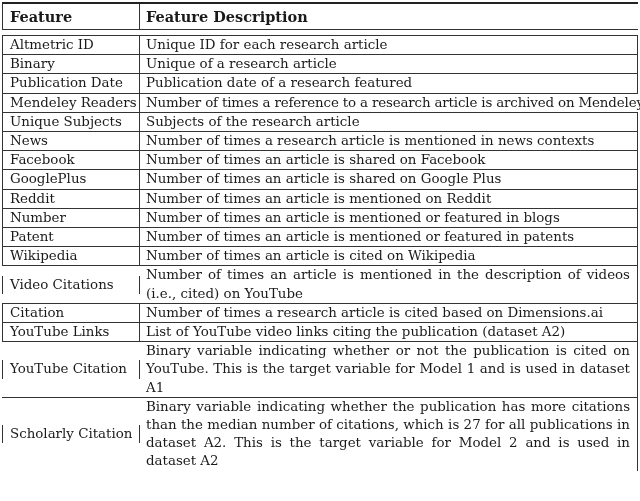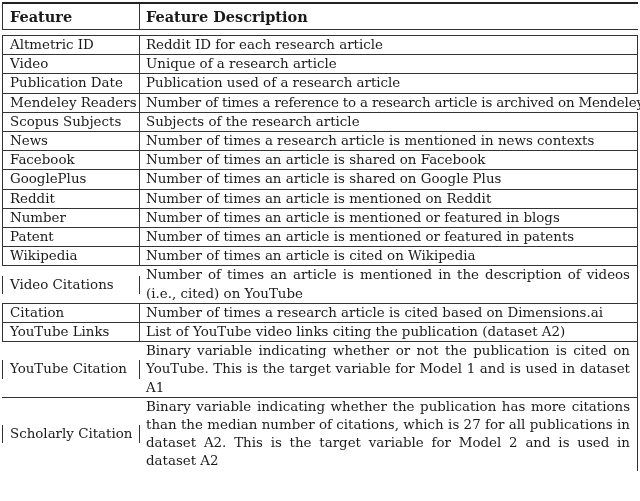--- a/index.html
+++ b/index.html
@@ -26,36 +26,36 @@
 <div class="tbl">
   <div class="rule-top"></div>
   <div class="row hdr">
     <div class="cell-f">Feature</div>
     <div class="cell-d">Feature Description</div>
   </div>
   <div class="gap"></div>
 
   <div class="row body-row">
       <div class="cell-f">Altmetric ID</div>
-      <div class="cell-d">Reddit ID for each research article</div>
+      <div class="cell-d">Unique ID for each research article</div>
     </div>
   <div class="row body-row">
-      <div class="cell-f">Video</div>
+      <div class="cell-f">Binary</div>
       <div class="cell-d">Unique of a research article</div>
     </div>
   <div class="row body-row">
       <div class="cell-f">Publication Date</div>
-      <div class="cell-d">Publication used of a research article</div>
+      <div class="cell-d">Publication date of a research featured</div>
     </div>
   <div class="row body-row">
       <div class="cell-f">Mendeley Readers</div>
       <div class="cell-d" style="white-space:nowrap;letter-spacing:-0.15px;">Number of times a reference to a research article is archived on Mendeley</div>
     </div>
   <div class="row body-row">
-      <div class="cell-f">Scopus Subjects</div>
+      <div class="cell-f">Unique Subjects</div>
       <div class="cell-d">Subjects of the research article</div>
     </div>
   <div class="row body-row">
       <div class="cell-f">News</div>
       <div class="cell-d">Number of times a research article is mentioned in news contexts</div>
     </div>
   <div class="row body-row">
       <div class="cell-f">Facebook</div>
       <div class="cell-d">Number of times an article is shared on Facebook</div>
     </div>

